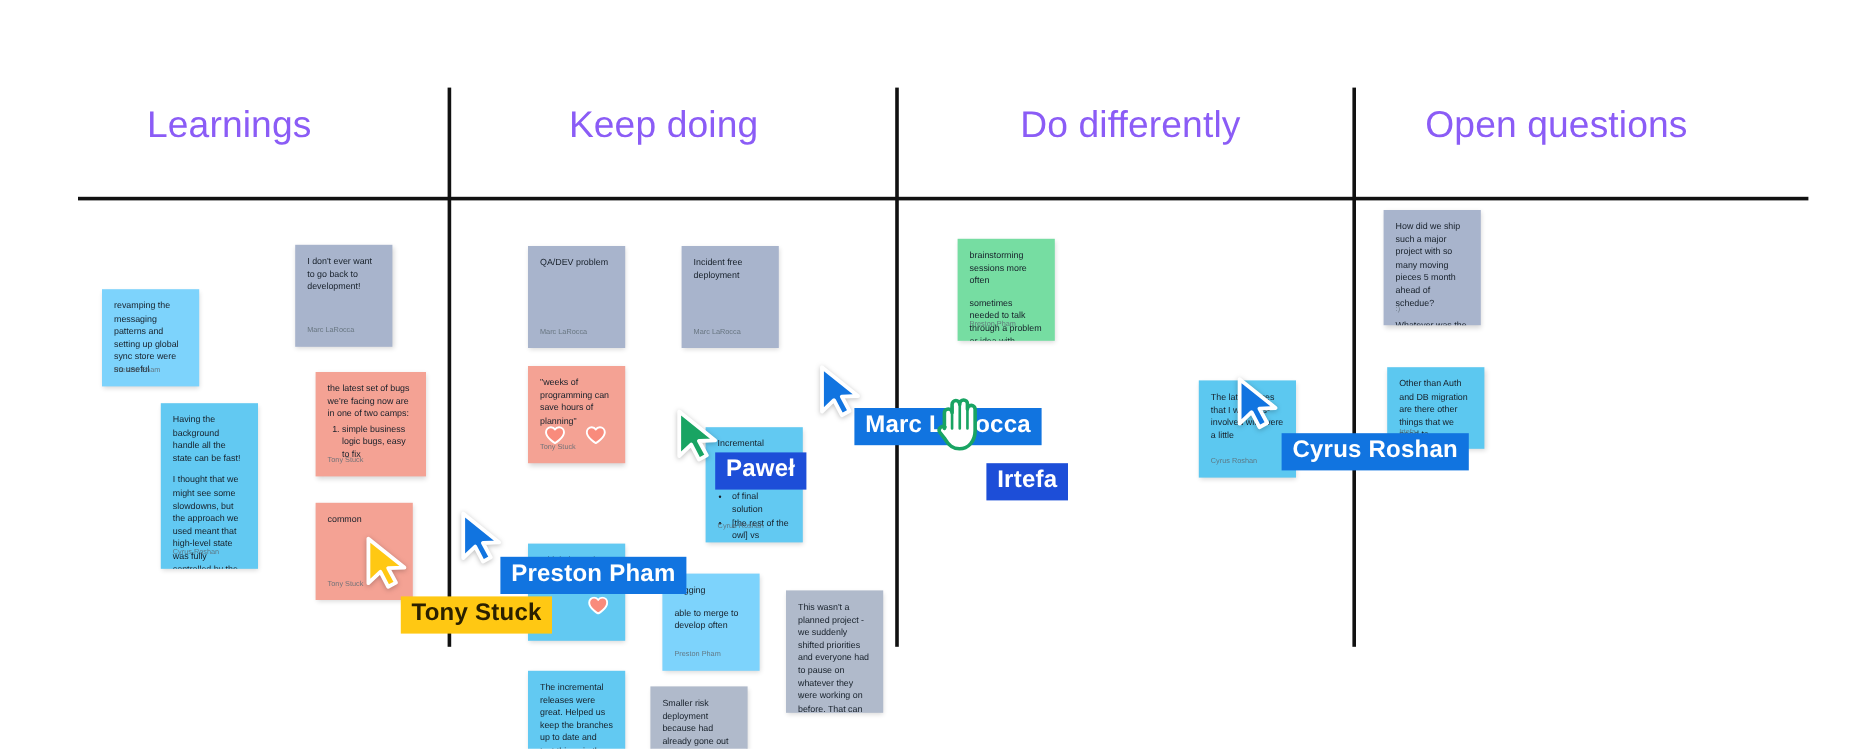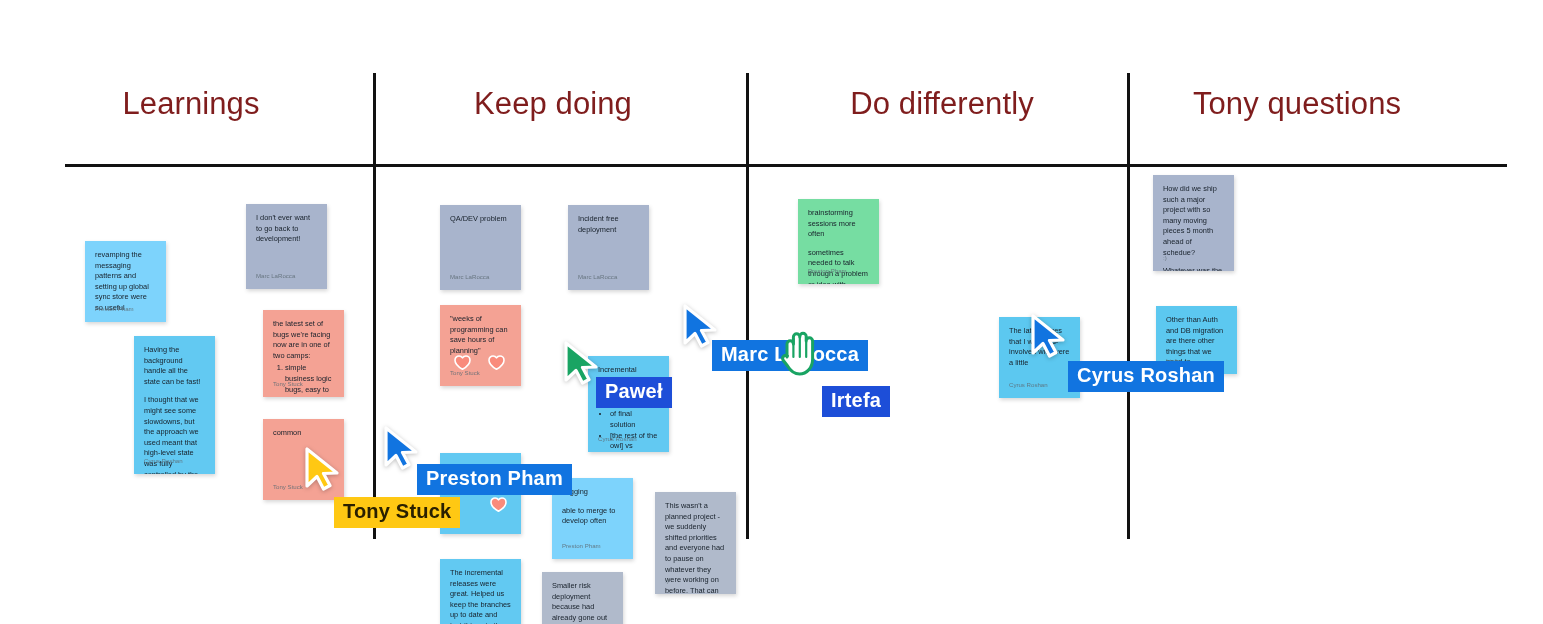--- a/index.html
+++ b/index.html
@@ -9,21 +9,21 @@
     font-family:"Liberation Sans", sans-serif;
     overflow:hidden;
     position:relative;
   }
   .board{position:absolute;inset:0;}
 
   
   .col-title{
     position:absolute;
     font-size:31px;
-    color:#7f1d1d;
+    color:#8b5cf6;
     font-weight:400;
     letter-spacing:0.1px;
     white-space:nowrap;
     transform:translateX(-50%);
   }
   .hrule{
     position:absolute;
     left:65px;right:36px;
     top:164px;height:3px;
     background:#111111;
@@ -87,41 +87,41 @@
   .hand{position:absolute;}
 </style>
 </head>
 <body>
 
 <div class="board">
 
   <div class="col-title" style="left:191px;top:86px">Learnings</div>
   <div class="col-title" style="left:942px;top:86px">Do differently</div>
   <div class="col-title" style="left:553px;top:86px">Keep doing</div>
-  <div class="col-title" style="left:1297px;top:86px">Tony questions</div>
+  <div class="col-title" style="left:1297px;top:86px">Open questions</div>
 
   <div class="hrule"></div>
   <div class="vrule" style="left:373px;top:73px;height:466px;"></div>
   <div class="vrule" style="left:746px;top:73px;height:466px;"></div>
   <div class="vrule" style="left:1127px;top:73px;height:466px;"></div>
 
   <div id="notes-layer">
       <div class="note n-green" style="left: 85px; top: 241px; width: 81px; height: 81px;">
         <div class="body"><p>revamping the messaging patterns and setting up global sync store were so useful</p></div>
         <div class="author">Preston Pham</div>
       </div>
       <div class="note n-blue" style="left: 134px; top: 336px; width: 81px; height: 138px;">
         <div class="body"><p>Having the background handle all the state can be fast!</p><p>I thought that we might see some slowdowns, but the approach we used meant that high-level state was fully controlled by the backend, and low-level state didn't need to be handled by messages; probably the best hybrid solution :)</p></div>
         <div class="author">Cyrus Roshan</div>
       </div>
       <div class="note n-gray" style="left: 246px; top: 204px; width: 81px; height: 85px;">
         <div class="body"><p>I don't ever want to go back to development!</p></div>
         <div class="author">Marc LaRocca</div>
       </div>
-      <div class="note n-pink" style="left: 263px; top: 310px; width: 81px; height: 87px;">
+      <div class="note n-pink" style="left: 263px; top: 310px; width: 92px; height: 87px;">
         <div class="body"><p>the latest set of bugs we're facing now are in one of two camps:</p></div>
         <ol>
           <li>simple business logic bugs, easy to fix</li>
         </ol>
         <div class="author">Tony Stuck</div>
       </div>
       <div class="note n-pink" style="left: 263px; top: 419px; width: 81px; height: 81px;">
         <div class="body"><p>common</p></div>
         <div class="author">Tony Stuck</div>
       </div>

